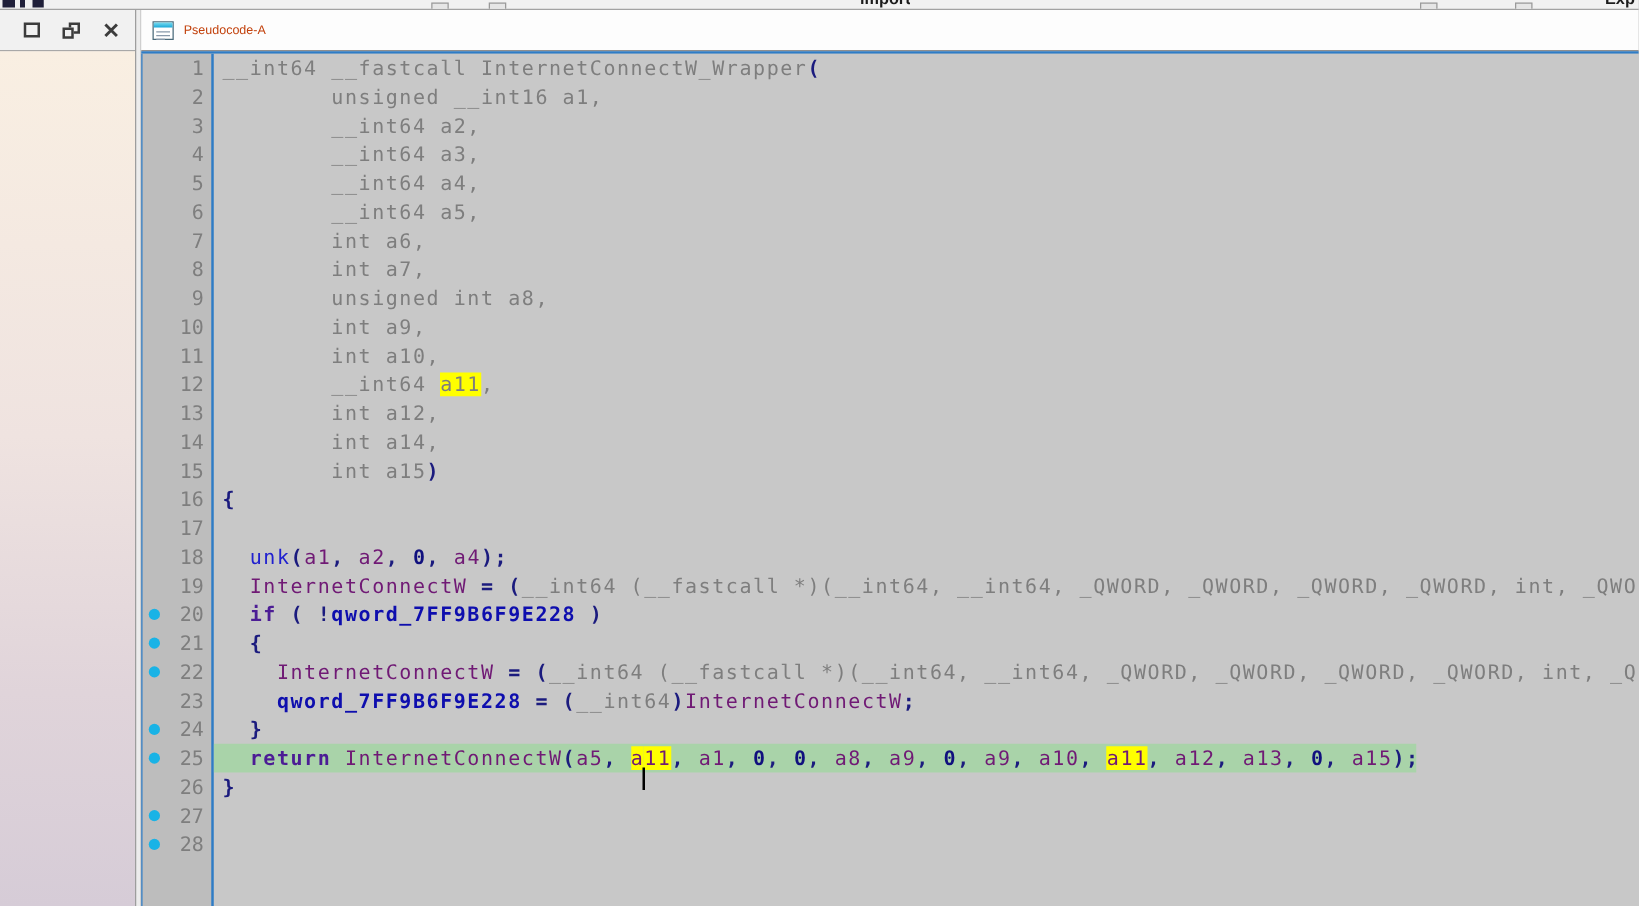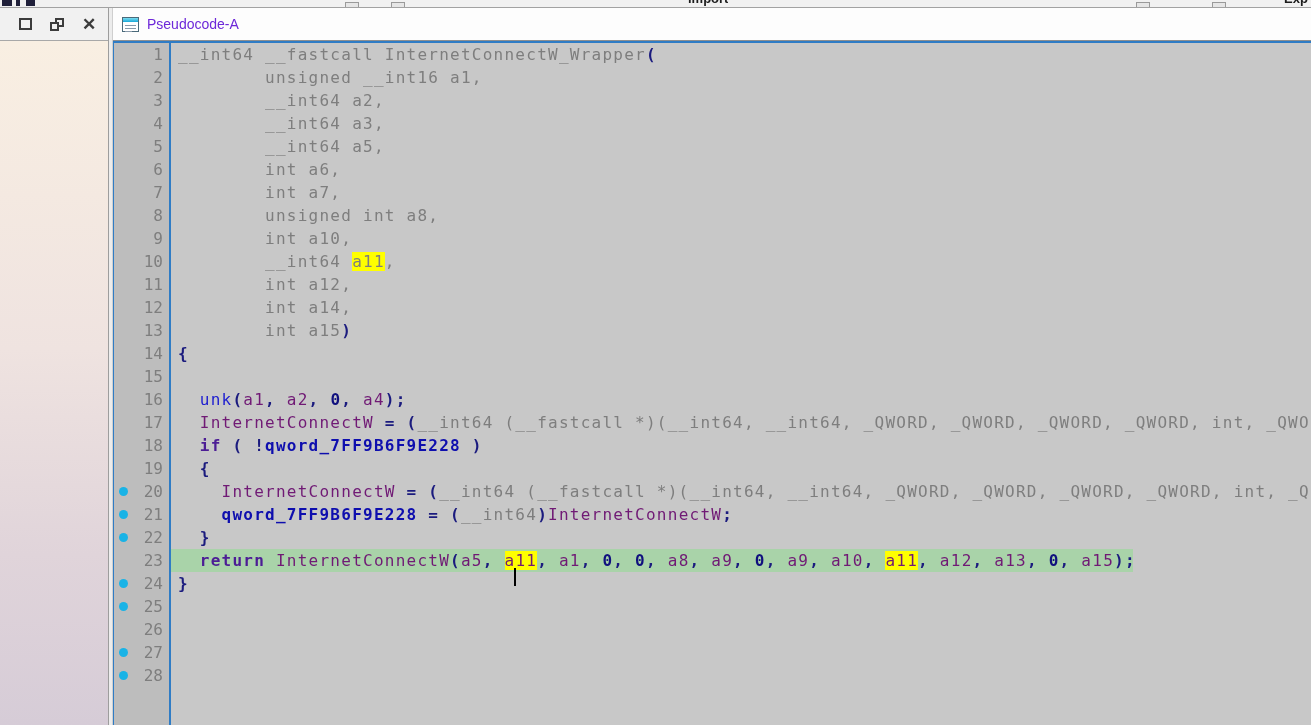--- a/index.html
+++ b/index.html
@@ -38,21 +38,21 @@
 
   
   .tab-bar{position:absolute;left:113px;top:8px;width:1198px;height:33px;
     background:#fdfdfd;border-bottom:1px solid #8f8f8f;display:flex;align-items:center}
   .tab{display:flex;align-items:center;gap:8px;padding:0 14px 0 9px;height:100%}
   .tab-icon{position:relative;width:17px;height:15px;border:1px solid #4a6a7a;background:#fff}
   .tab-icon .bar{position:absolute;left:0;top:0;right:0;height:4px;
     background:linear-gradient(#7adcf0,#19a8d8)}
   .tab-icon .l{position:absolute;left:2px;right:2px;height:1px;background:#8899aa}
   .tab-icon .l1{top:7px}.tab-icon .l2{top:10px}.tab-icon .l3{top:13px;right:6px}
-  .tab-label{font-size:14px;color:#6d28d9}
+  .tab-label{font-size:10px;color:#c2410c}
 
   
   .sidebar{position:absolute;left:0;top:41px;width:108px;height:684px;
     background:linear-gradient(180deg,#f9efe2 0%,#efe3e0 45%,#e0d4da 75%,#d6ccd7 100%)}
 
   
   .code-widget{position:absolute;left:113px;top:41px;width:1198px;height:684px;
     border-top:2px solid var(--accent);display:flex}
   .gutter{width:56px;background:var(--gutterbg);border-left:1px solid var(--accent);
     font-family:"DejaVu Sans Mono","Liberation Mono",monospace;font-size:16px;
@@ -153,24 +153,26 @@
         <div class="g-row"><span class="g-dot"></span>25</div>
         <div class="g-row">26</div>
         <div class="g-row"><span class="g-dot"></span>27</div>
         <div class="g-row"><span class="g-dot"></span>28</div>
       </div>
     <div class="code-area">
         <div class="c-row"><span class="sg">__int64 __fastcall InternetConnectW_Wrapper</span><span class="sp">(</span></div>
         <div class="c-row"><span class="sg">        unsigned __int16 a1,</span></div>
         <div class="c-row"><span class="sg">        __int64 a2,</span></div>
         <div class="c-row"><span class="sg">        __int64 a3,</span></div>
+        <div class="c-row"><span class="sg">        __int64 a4,</span></div>
         <div class="c-row"><span class="sg">        __int64 a5,</span></div>
         <div class="c-row"><span class="sg">        int a6,</span></div>
         <div class="c-row"><span class="sg">        int a7,</span></div>
         <div class="c-row"><span class="sg">        unsigned int a8,</span></div>
+        <div class="c-row"><span class="sg">        int a9,</span></div>
         <div class="c-row"><span class="sg">        int a10,</span></div>
         <div class="c-row"><span class="sg">        __int64 </span><span class="sg h">a11</span><span class="sg">,</span></div>
         <div class="c-row"><span class="sg">        int a12,</span></div>
         <div class="c-row"><span class="sg">        int a14,</span></div>
         <div class="c-row"><span class="sg">        int a15</span><span class="sp">)</span></div>
         <div class="c-row"><span class="sp">{</span></div>
         <div class="c-row"></div>
         <div class="c-row"><span class="sp">  </span><span class="sc">unk</span><span class="sp">(</span><span class="sv">a1</span><span class="sp">, </span><span class="sv">a2</span><span class="sp">, </span><span class="sn">0</span><span class="sp">, </span><span class="sv">a4</span><span class="sp">);</span></div>
         <div class="c-row"><span class="sp">  </span><span class="sv">InternetConnectW</span><span class="sp"> = (</span><span class="sg">__int64 (__fastcall *)(__int64, __int64, _QWORD, _QWORD, _QWORD, _QWORD, int, _QWO</span></div>
         <div class="c-row"><span class="sp">  </span><span class="sk">if</span><span class="sp"> ( !</span><span class="sd">qword_7FF9B6F9E228</span><span class="sp"> )</span></div>

